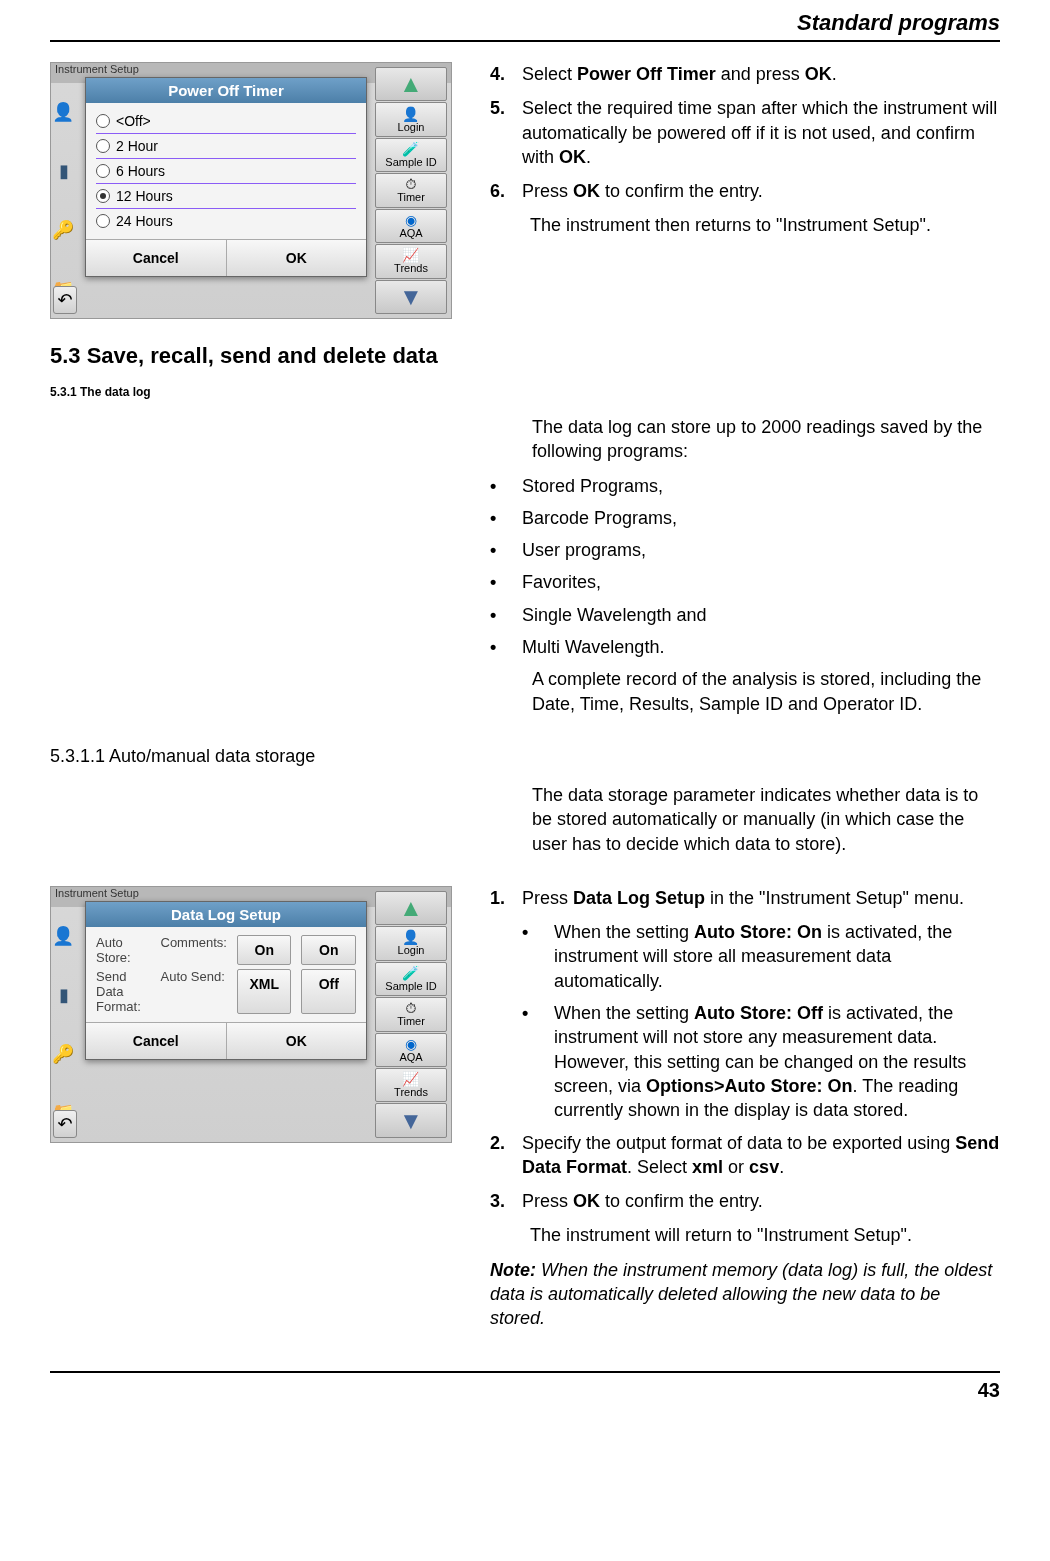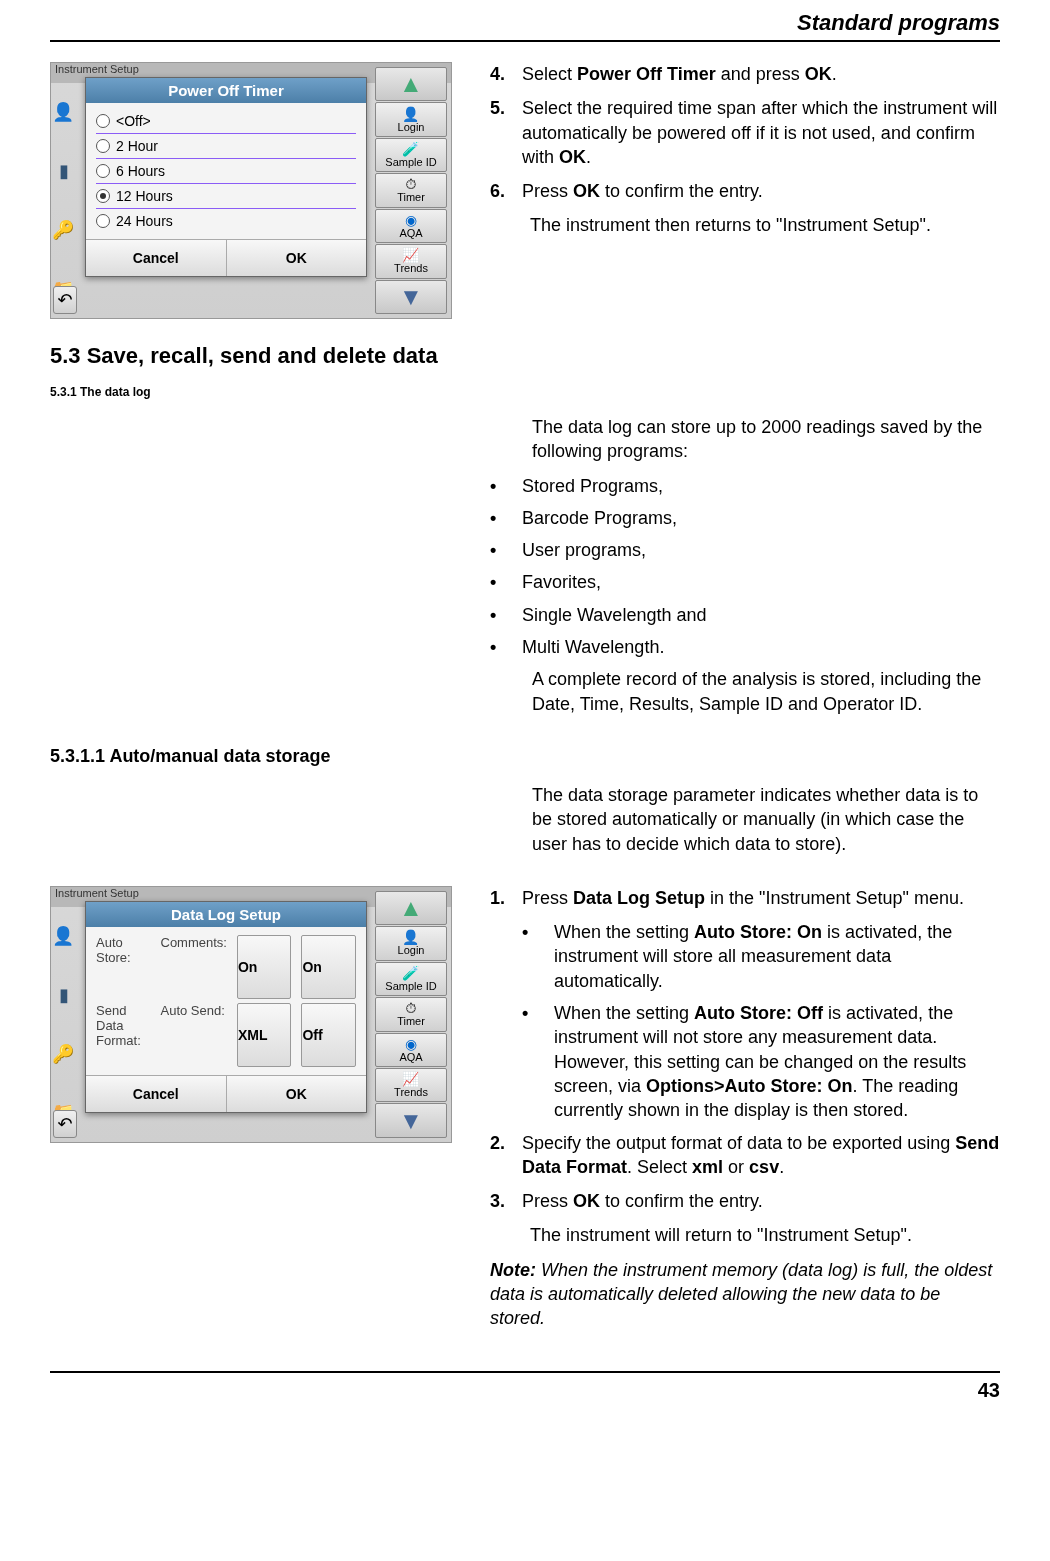--- a/index.html
+++ b/index.html
@@ -85,21 +85,21 @@
       font-weight: bold;
       margin: 24px 0 16px 0;
     }
     h3.subsection {
       font-size: 12px;
       font-weight: bold;
       margin: 12px 0 16px 0;
     }
     h4.subsubsection {
       font-size: 18px;
-      font-weight: bold;
+      font-weight: normal;
       margin: 16px 0 16px 0;
     }
     .para {
       margin-bottom: 10px;
       margin-left: 42px;
     }
     .bold { font-weight: bold; }
     .note { font-style: italic; margin-top: 6px; }
     .footer {
       border-top: 2px solid black;
@@ -221,22 +221,22 @@
       display: grid;
       grid-template-columns: 1fr 1fr 1fr 1fr;
       gap: 4px 10px;
       padding: 8px 10px;
     }
     .grid-body .lbl { font-size: 13px; color: #444; }
     .grid-body .val {
       background: linear-gradient(#f8f8f8, #dcdcdc);
       border: 1px solid #999;
       border-radius: 2px;
-      text-align: left;
-      padding: 23px 0;
+      text-align: center;
+      padding: 6px 0;
       font-weight: bold;
       font-size: 14px;
     }
     .back-arrow {
       position: absolute;
       left: 2px;
       bottom: 4px;
       width: 22px;
       height: 26px;
       background: linear-gradient(#f0f0f0, #d0d0d0);
@@ -453,21 +453,21 @@
             <span class="step-text"><span>Press </span><span class="bold">Data Log Setup</span><span> in the "Instrument Setup" menu.</span></span>
           </li>
         </ol>
         <ul class="sub-ul">
           <li>
               <span class="bullet">•</span>
               <span><span>When the setting </span><span class="bold">Auto Store: On</span><span> is activated, the instrument will store all measurement data automatically.</span></span>
             </li>
           <li>
               <span class="bullet">•</span>
-              <span><span>When the setting </span><span class="bold">Auto Store: Off</span><span> is activated, the instrument will not store any measurement data. However, this setting can be changed on the results screen, via </span><span class="bold">Options&gt;Auto Store: On</span><span>. The reading currently shown in the display is then stored.</span></span>
+              <span><span>When the setting </span><span class="bold">Auto Store: Off</span><span> is activated, the instrument will not store any measurement data. However, this setting can be changed on the results screen, via </span><span class="bold">Options&gt;Auto Store: On</span><span>. The reading currently shown in the display is data stored.</span></span>
             </li>
         </ul>
         <ol>
           <li>
             <span class="step-num">2.</span>
             <span class="step-text"><span>Specify the output format of data to be exported using </span><span class="bold">Send Data Format</span><span>. Select </span><span class="bold">xml</span><span> or </span><span class="bold">csv</span><span>.</span></span>
           </li>
           <li>
             <span class="step-num">3.</span>
             <span class="step-text"><span>Press </span><span class="bold">OK</span><span> to confirm the entry.</span></span>

